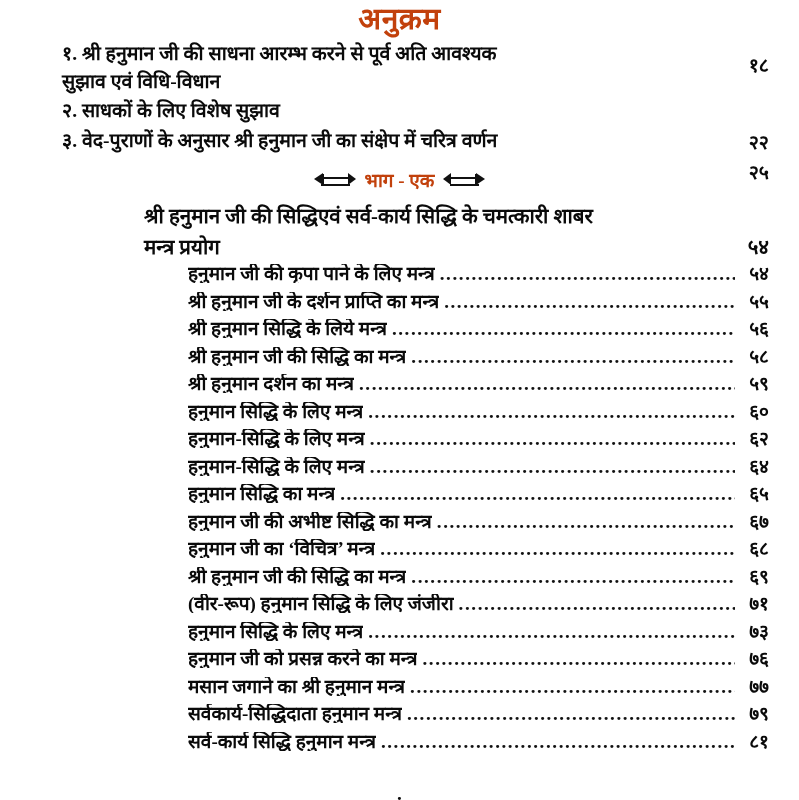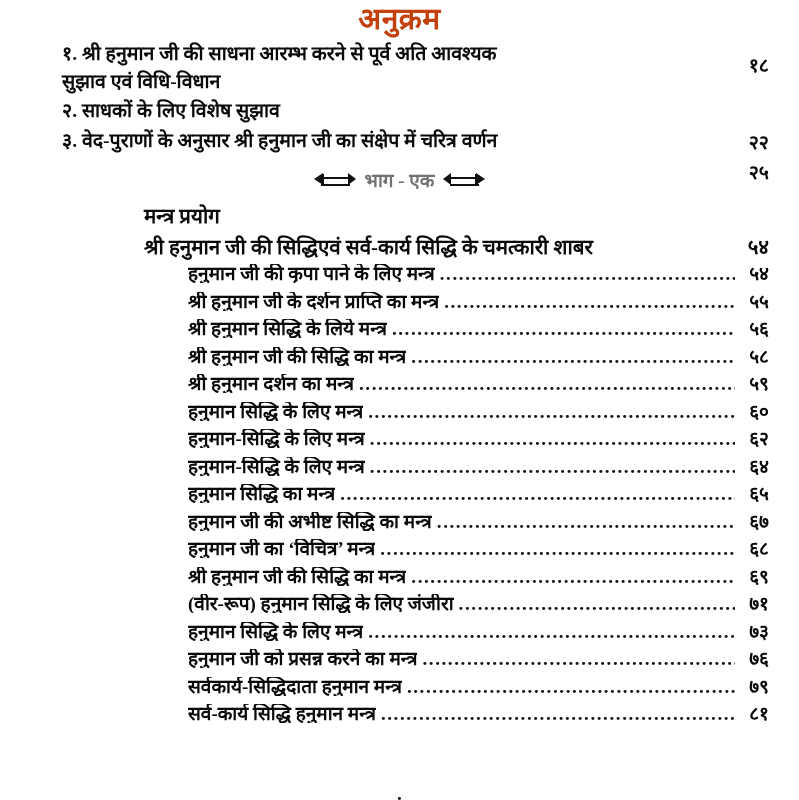--- a/index.html
+++ b/index.html
@@ -73,21 +73,21 @@
 
   
   .part-divider {
     display: flex;
     align-items: center;
     justify-content: center;
     gap: 9px;
     margin: 12px 0 8px 0;
     font-size: 19px;
     font-weight: 700;
-    color: #737373;
+    color: #c2410c;
   }
   .orn {
     display: inline-block;
     position: relative;
     width: 42px;
     height: 13px;
   }
   .orn::before {
     
     content: "";
@@ -253,22 +253,22 @@
     </span>
     <span class="part-label">भाग - एक</span>
     <span class="orn right">
       <span class="tip inner"></span>
       <span class="crossbar"></span>
       <span class="tip outer"></span>
     </span>
   </div>
 
   <div class="section-heading">
+    <span class="sh-text">श्री हनुमान जी की सिद्धिएवं सर्व-कार्य सिद्धि के चमत्कारी शाबर</span>
     <span class="sh-text">मन्त्र प्रयोग</span>
-    <span class="sh-text">श्री हनुमान जी की सिद्धिएवं सर्व-कार्य सिद्धि के चमत्कारी शाबर</span>
     <span class="pg">५४</span>
   </div>
 
   <ul class="toc-list" id="toc-list">
       <li class="toc-row">
         <span class="title">हनुमान जी की कृपा पाने के लिए मन्त्र</span>
         <span class="leader"></span>
         <span class="pg">५४</span>
       </li>
       <li class="toc-row">
@@ -333,20 +333,25 @@
       </li>
       <li class="toc-row">
         <span class="title">हनुमान सिद्धि के लिए मन्त्र</span>
         <span class="leader"></span>
         <span class="pg">७३</span>
       </li>
       <li class="toc-row">
         <span class="title">हनुमान जी को प्रसन्न करने का मन्त्र</span>
         <span class="leader"></span>
         <span class="pg">७६</span>
+      </li>
+      <li class="toc-row">
+        <span class="title">मसान जगाने का श्री हनुमान मन्त्र</span>
+        <span class="leader"></span>
+        <span class="pg">७७</span>
       </li>
       <li class="toc-row">
         <span class="title">सर्वकार्य-सिद्धिदाता हनुमान मन्त्र</span>
         <span class="leader"></span>
         <span class="pg">७९</span>
       </li>
       <li class="toc-row">
         <span class="title">सर्व-कार्य सिद्धि हनुमान मन्त्र</span>
         <span class="leader"></span>
         <span class="pg">८१</span>

